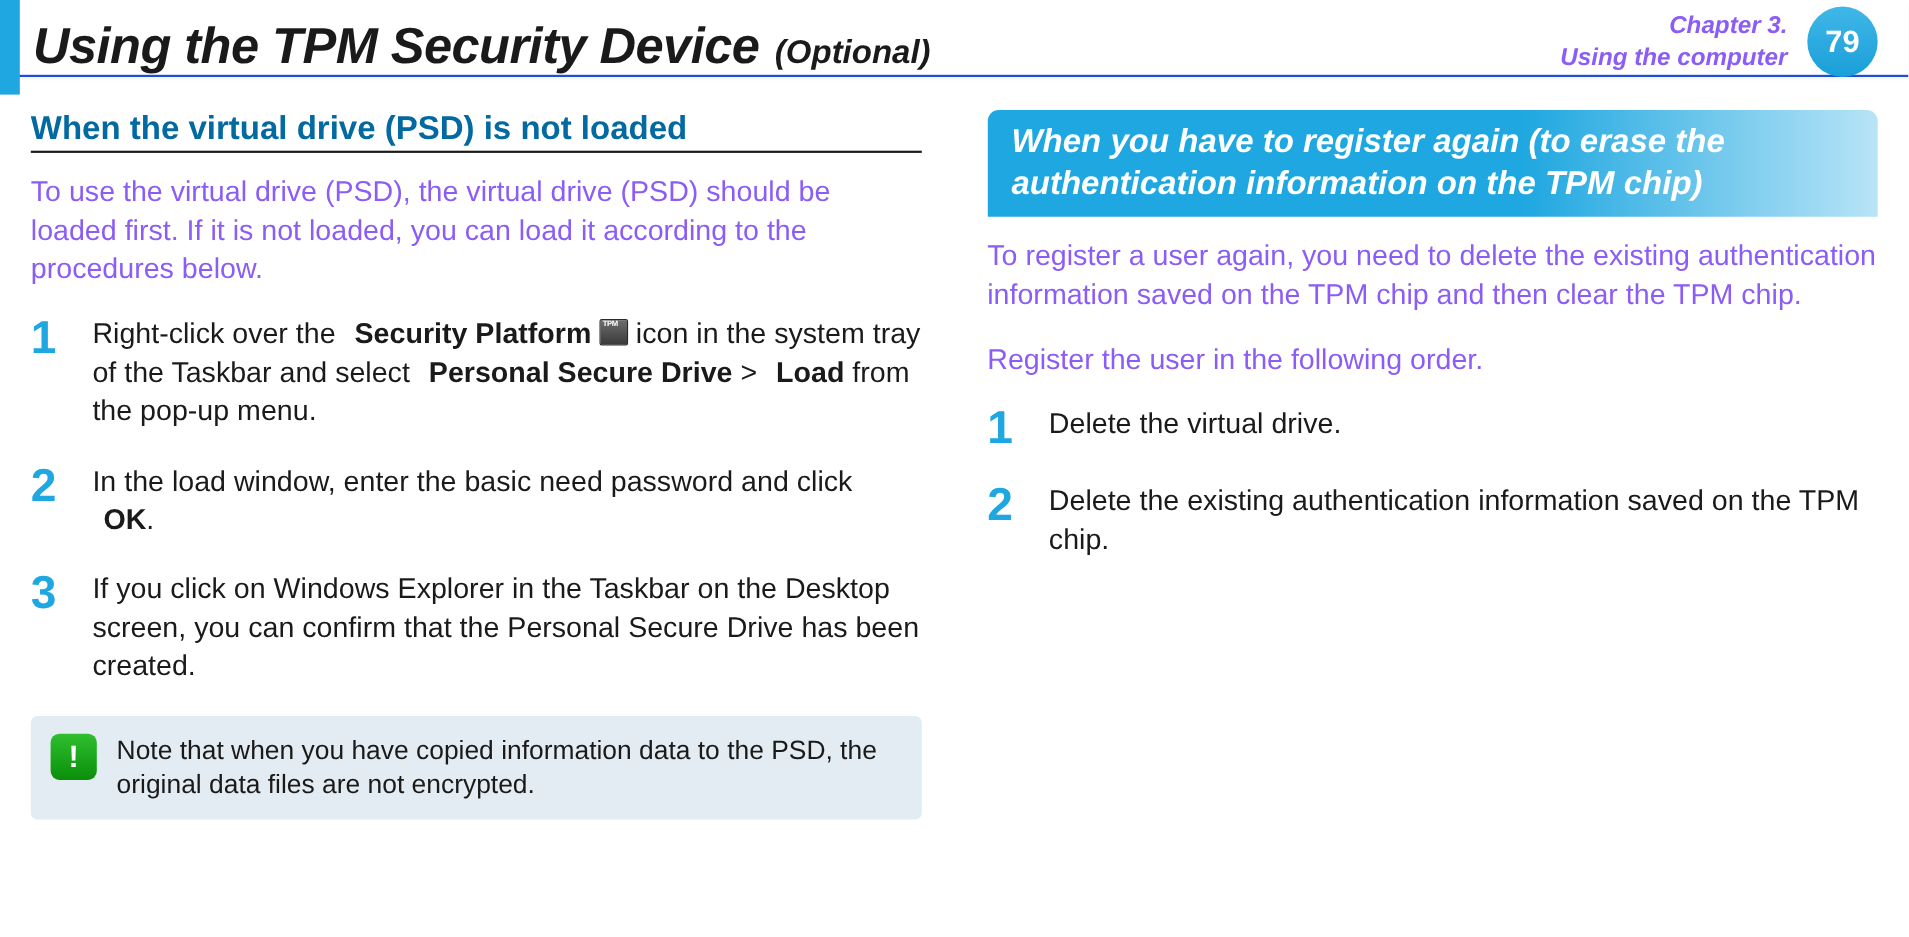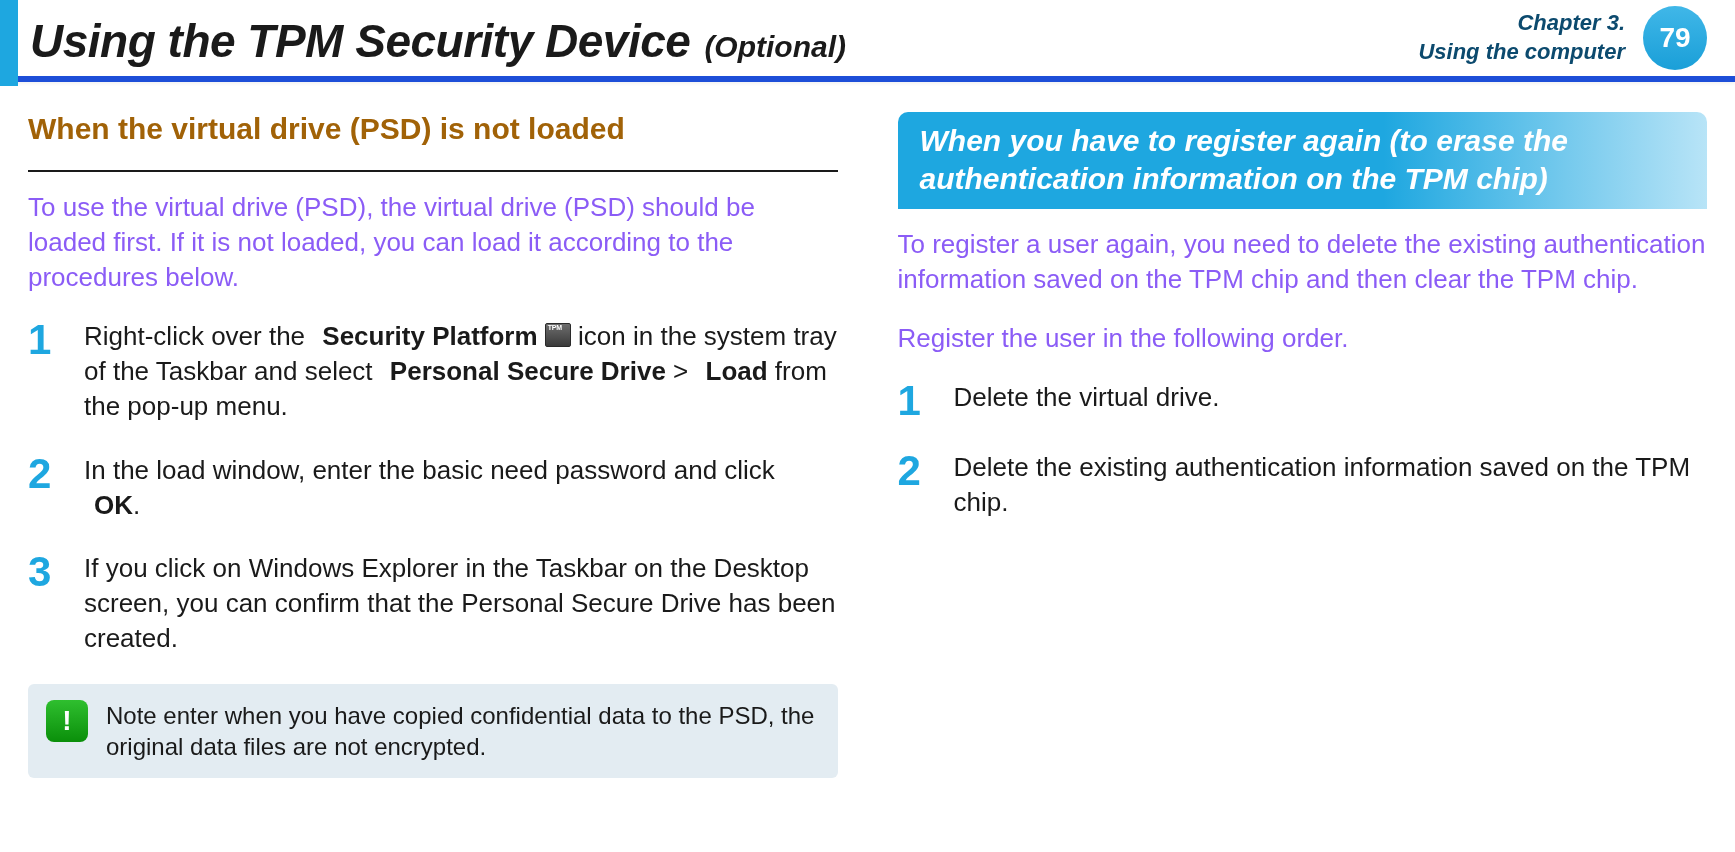--- a/index.html
+++ b/index.html
@@ -8,23 +8,23 @@
     background: #ffffff;
     width: 1735px;
     height: 852px;
     overflow: hidden;
     color: #1a1a1a;
   }
 
   
   .header {
     position: relative;
-    height: 82px;
+    height: 70px;
     background: #ffffff;
-    border-bottom: 6px solid #1d4ed8;
+    border-bottom: 2px solid #1d4ed8;
     box-shadow: 0 2px 3px rgba(0,0,0,0.05);
   }
   .header-title-wrap {
     display: flex;
     align-items: baseline;
     padding: 14px 0 0 30px;
   }
   .header-title {
     font-size: 46px;
     font-weight: 700;
@@ -48,21 +48,21 @@
   }
   .header-right {
     position: absolute;
     right: 28px;
     top: 6px;
     display: flex;
     align-items: center;
   }
   .chapter-text {
     text-align: right;
-    color: #0c4a6e;
+    color: #8b5cf6;
     font-weight: 700;
     font-style: italic;
     font-size: 22px;
     line-height: 1.3;
     margin-right: 18px;
   }
   .page-badge {
     width: 64px;
     height: 64px;
     border-radius: 50%;
@@ -83,23 +83,23 @@
   }
   .col {
     flex: 1;
     min-width: 0;
   }
 
   
   .h3 {
     font-size: 30px;
     font-weight: 700;
-    color: #a16207;
+    color: #0369a1;
     border-bottom: 2px solid #1a1a1a;
-    padding-bottom: 24px;
+    padding-bottom: 3px;
     margin-bottom: 18px;
   }
 
   .para {
     font-size: 26px;
     line-height: 1.35;
     color: #8b5cf6;
     margin-bottom: 24px;
   }
 
@@ -220,21 +220,21 @@
       </div>
     </div>
 
     <div class="step">
       <div class="step-num">3</div>
       <div class="step-text">If you click on Windows Explorer in the Taskbar on the Desktop screen, you can confirm that the Personal Secure Drive has been created.</div>
     </div>
 
     <div class="alert">
       <div class="alert-icon">!</div>
-      <div>Note enter when you have copied confidential data to the PSD, the original data files are not encrypted.</div>
+      <div>Note that when you have copied information data to the PSD, the original data files are not encrypted.</div>
     </div>
   </div>
 
   <div class="col">
     <div class="blue-heading">When you have to register again (to erase the authentication information on the TPM chip)</div>
     <p class="para">To register a user again, you need to delete the existing authentication information saved on the TPM chip and then clear the TPM chip.</p>
     <p class="para">Register the user in the following order.</p>
 
     <div class="step">
       <div class="step-num">1</div>

